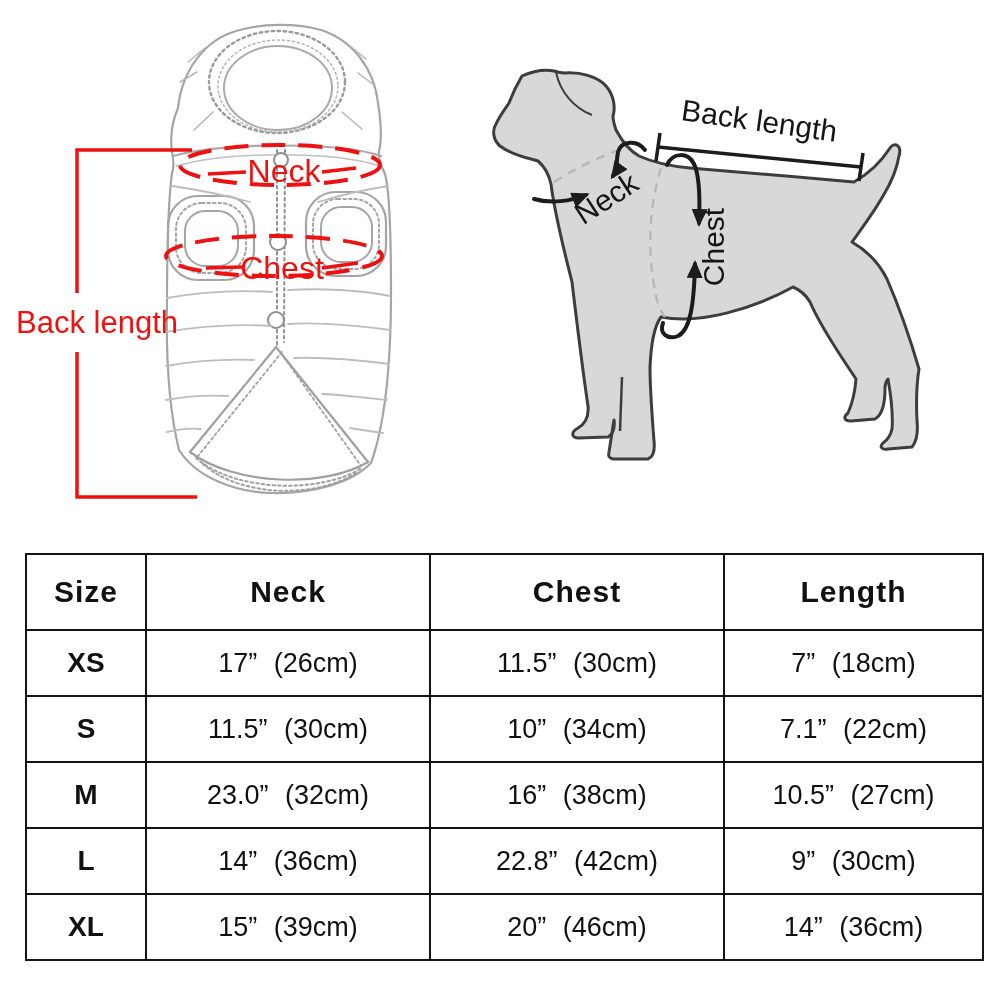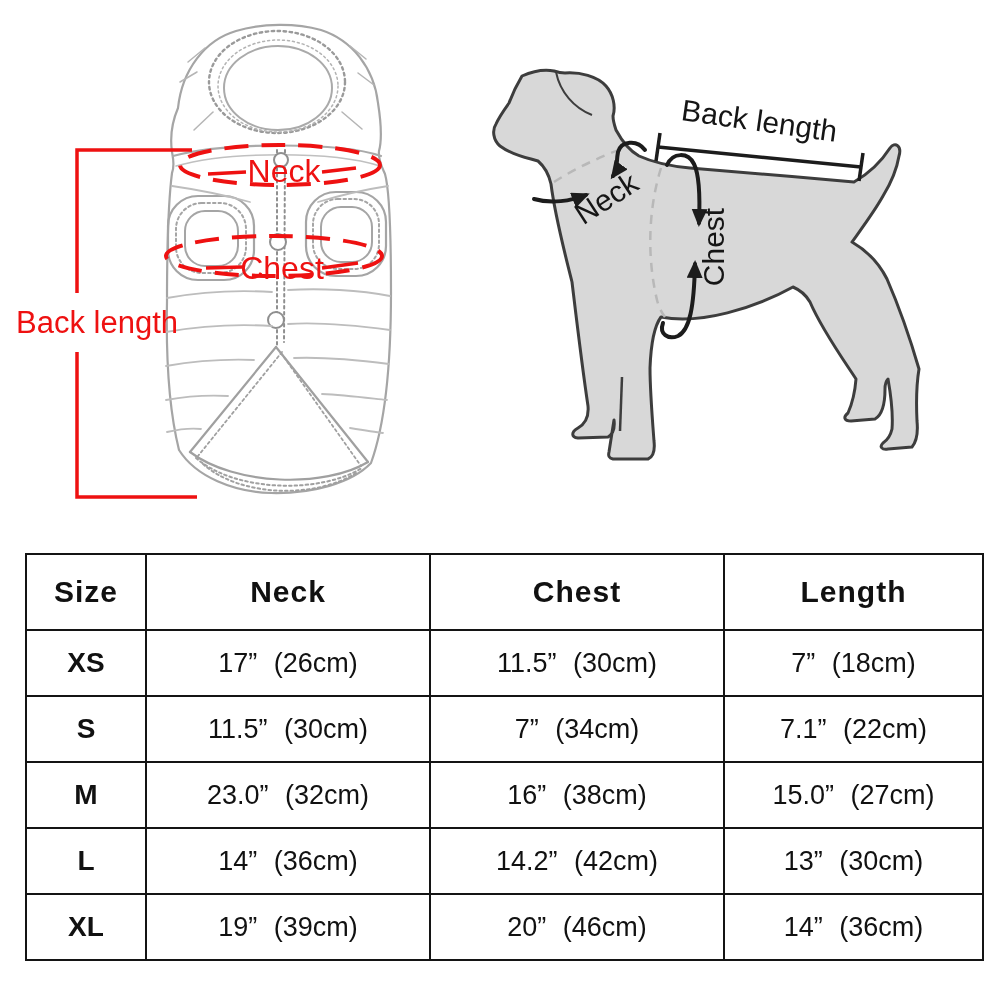--- a/index.html
+++ b/index.html
@@ -172,36 +172,36 @@
     <tbody>
       <tr>
         <td class="size-cell">XS</td>
         <td class="val-cell">17”  (26cm)</td>
         <td class="val-cell">11.5”  (30cm)</td>
         <td class="val-cell">7”  (18cm)</td>
       </tr>
       <tr>
         <td class="size-cell">S</td>
         <td class="val-cell">11.5”  (30cm)</td>
-        <td class="val-cell">7”  (34cm)</td>
+        <td class="val-cell">10”  (34cm)</td>
         <td class="val-cell">7.1”  (22cm)</td>
       </tr>
       <tr>
         <td class="size-cell">M</td>
         <td class="val-cell">23.0”  (32cm)</td>
         <td class="val-cell">16”  (38cm)</td>
-        <td class="val-cell">15.0”  (27cm)</td>
+        <td class="val-cell">10.5”  (27cm)</td>
       </tr>
       <tr>
         <td class="size-cell">L</td>
         <td class="val-cell">14”  (36cm)</td>
-        <td class="val-cell">14.2”  (42cm)</td>
-        <td class="val-cell">13”  (30cm)</td>
+        <td class="val-cell">22.8”  (42cm)</td>
+        <td class="val-cell">9”  (30cm)</td>
       </tr>
       <tr>
         <td class="size-cell">XL</td>
-        <td class="val-cell">19”  (39cm)</td>
+        <td class="val-cell">15”  (39cm)</td>
         <td class="val-cell">20”  (46cm)</td>
         <td class="val-cell">14”  (36cm)</td>
       </tr>
     </tbody>
   </table>
 </div>
 
 </body></html>

